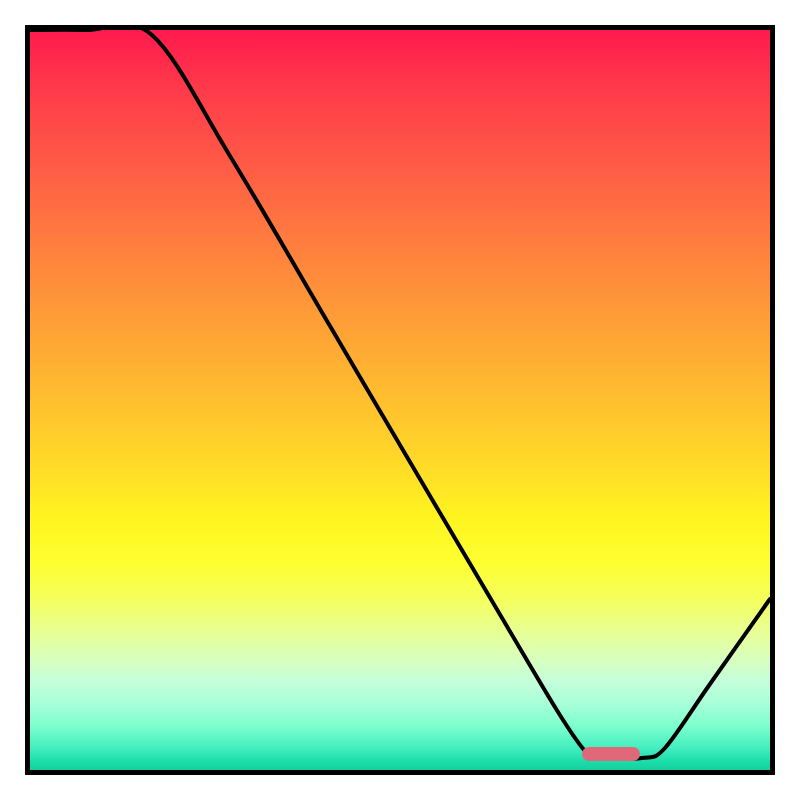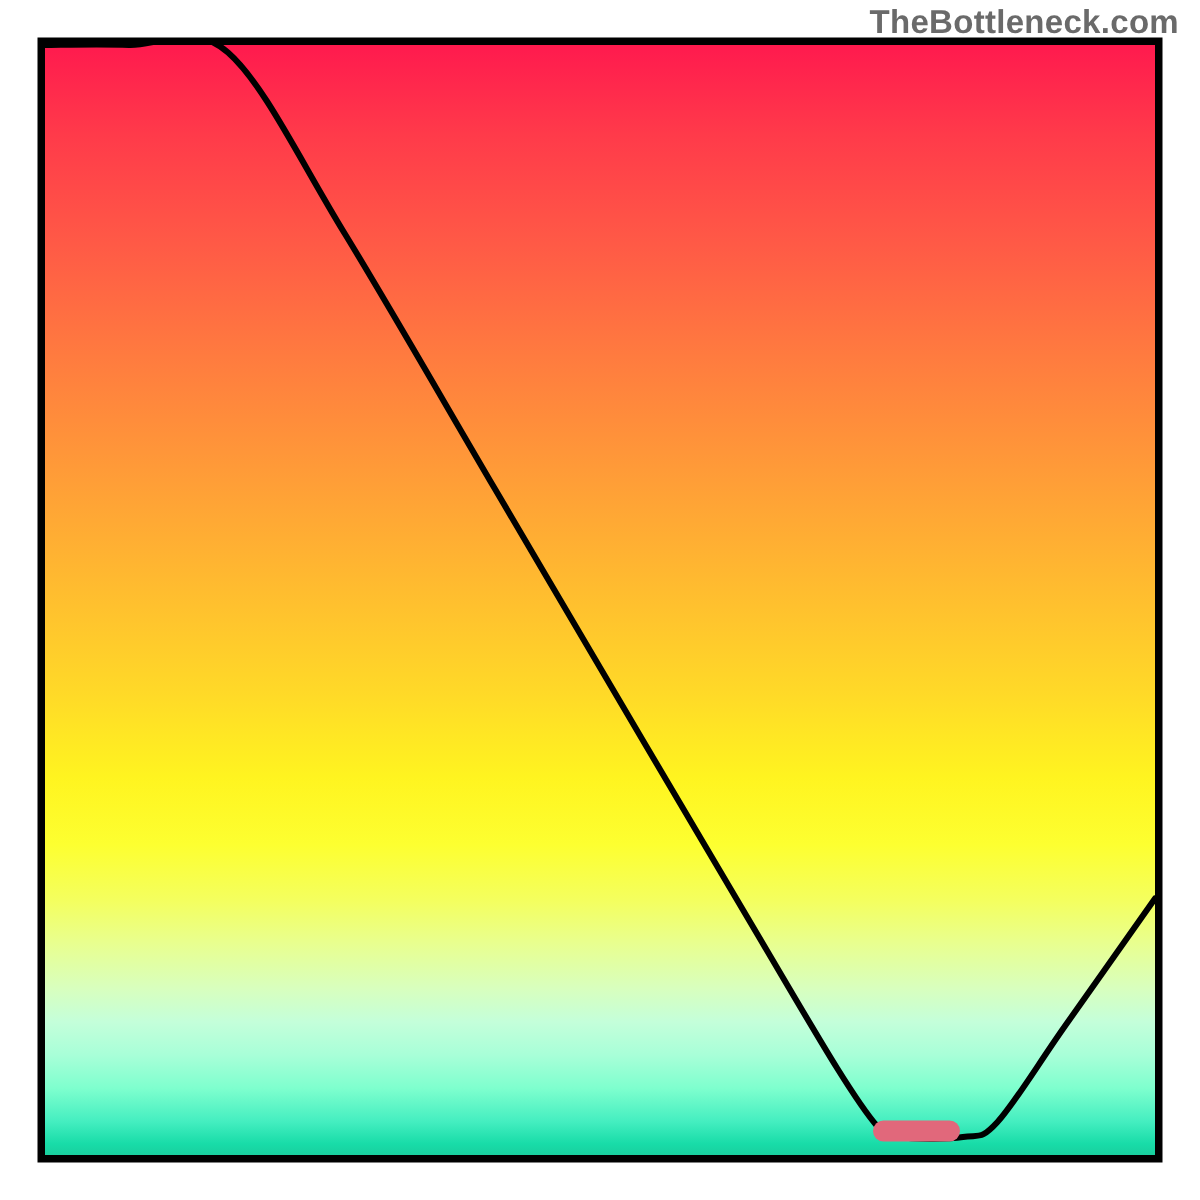--- a/index.html
+++ b/index.html
@@ -68,21 +68,20 @@
   .marker {
     position: absolute;
     background: #E1687B;
     border-radius: 999px;
   }
 </style>
 </head>
 <body>
 
 <div class="wrap">
-  <div class="watermark">TheBottleneck.com</div>
 
   <div class="frame">
     <div class="gradient"></div>
 
     <svg class="curve" viewBox="0 0 740 740" preserveAspectRatio="none">
       <path id="curve-path" fill="none" stroke="#000" stroke-width="4" stroke-linecap="round" stroke-linejoin="round" d="M 0 0 C 9.3 0.0, 35.7 -0.8, 56 0 C 76.3 0.8, 98.0 -16.0, 122 5 C 146.0 26.0, 170.3 77.5, 200 126 C 229.7 174.5, 266.7 239.3, 300 296 C 333.3 352.7, 370.8 416.5, 400 466 C 429.2 515.5, 453.7 557.0, 475 593 C 496.3 629.0, 514.7 660.7, 528 682 C 541.3 703.3, 548.2 713.3, 555 721 C 561.8 728.7, 559.5 726.8, 569 728 C 578.5 729.2, 601.0 729.7, 612 728 C 623.0 726.3, 623.7 730.3, 635 718 C 646.3 705.7, 662.5 678.8, 680 654 C 697.5 629.2, 730.0 583.2, 740 569"></path>
     </svg>
 
     <div id="marker" class="marker" style="width: 58px; height: 14px; left: 551.9px; top: 716.72px;"></div>
   </div>

